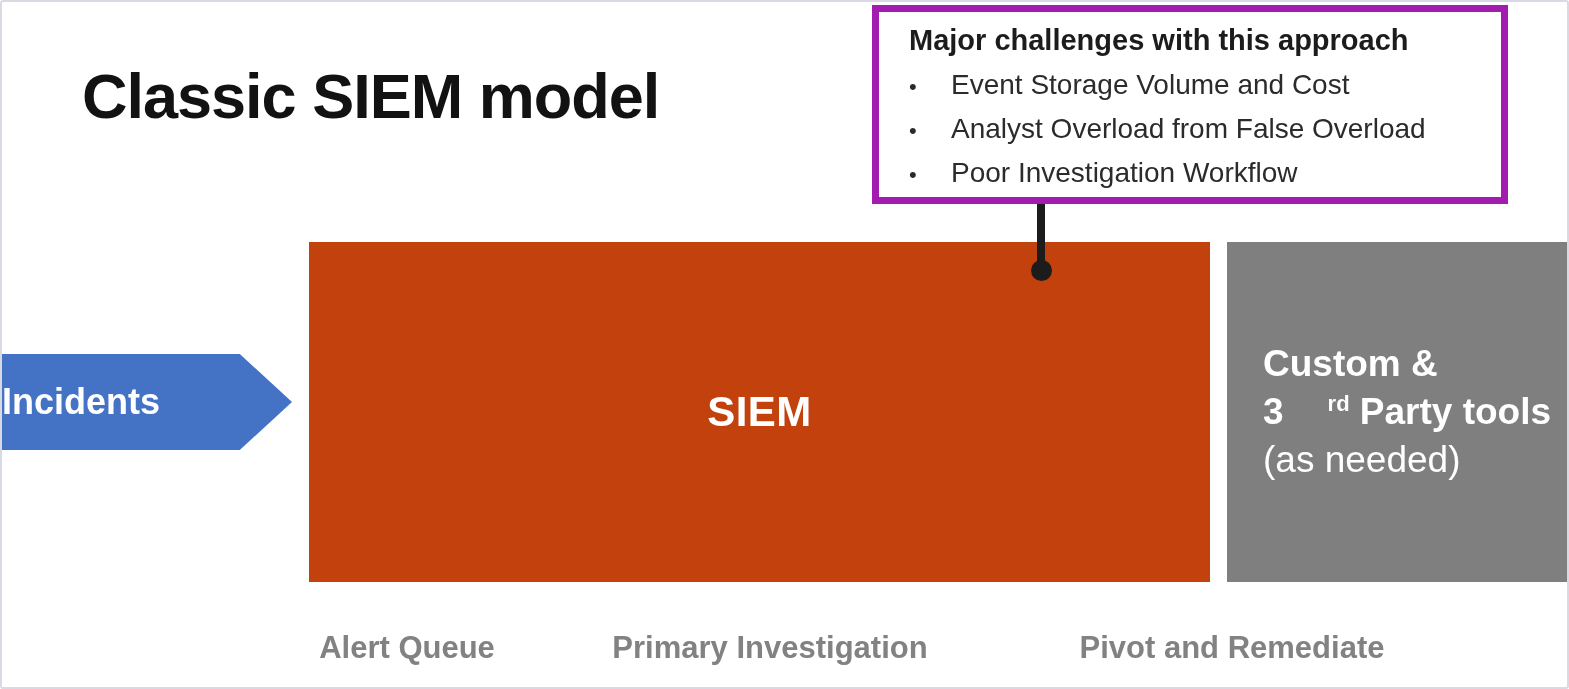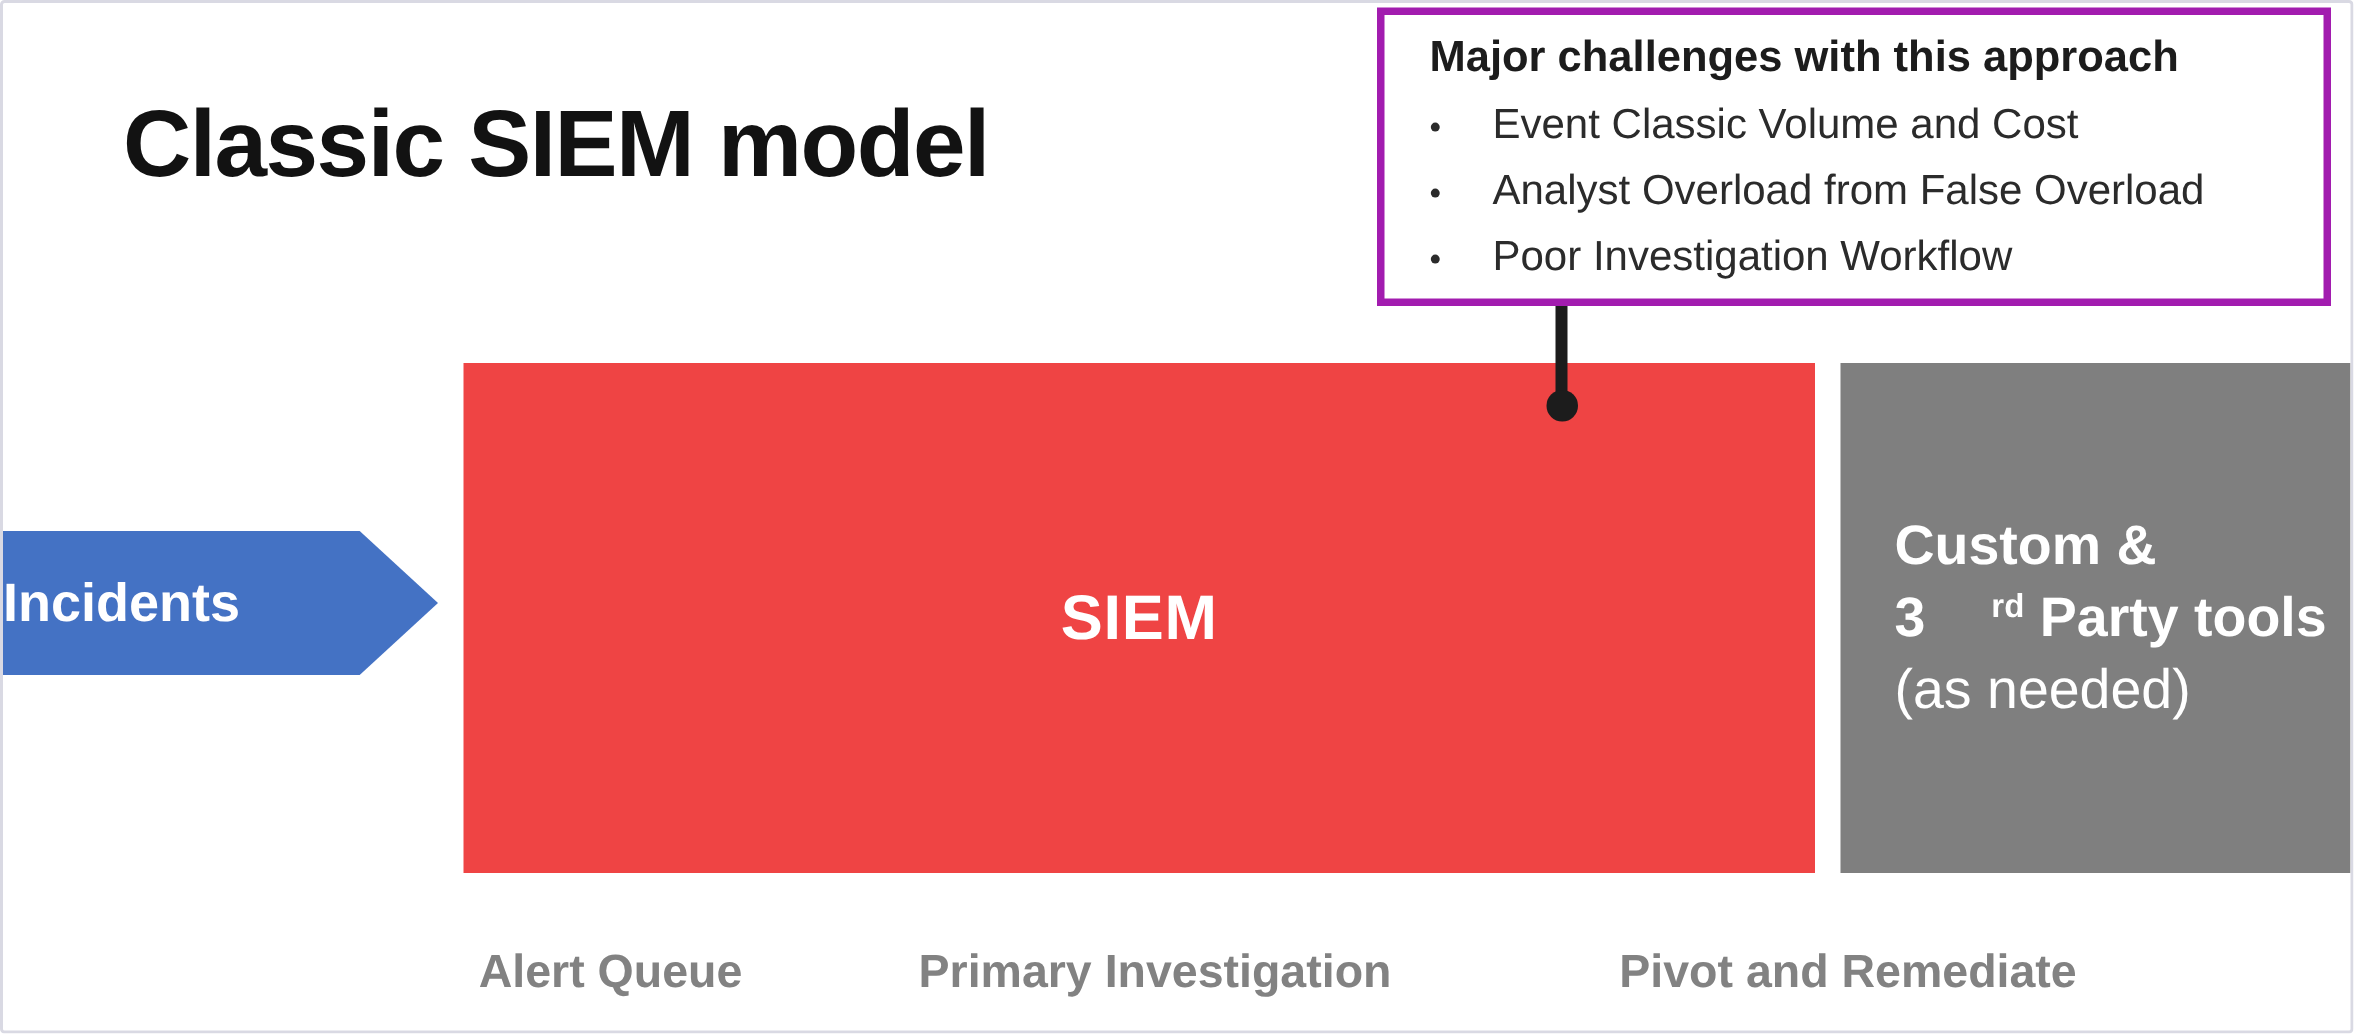--- a/index.html
+++ b/index.html
@@ -24,26 +24,26 @@
     font-size: 63px;
     font-weight: 700;
     letter-spacing: -1px;
     color: #121212;
     white-space: nowrap;
   }
 
   
   .callout {
     position: absolute;
-    left: 916px;
+    left: 870px;
     top: 3px;
     width: 636px;
     height: 199px;
     background: #ffffff;
-    border: 5px solid #a21caf;
+    border: 7px solid #a21caf;
     padding: 12px 24px 0 30px;
     z-index: 3;
   }
   .callout-title {
     font-size: 29px;
     font-weight: 700;
     color: #1c1c1c;
     margin-bottom: 10px;
     white-space: nowrap;
   }
@@ -84,21 +84,21 @@
     z-index: 2;
   }
 
   
   .siem-box {
     position: absolute;
     left: 307px;
     top: 240px;
     width: 901px;
     height: 340px;
-    background: #ef4444;
+    background: #c2410c;
     display: flex;
     align-items: center;
     justify-content: center;
     z-index: 1;
   }
   .siem-label {
     color: #ffffff;
     font-size: 42px;
     font-weight: 700;
     letter-spacing: 0.5px;
@@ -171,21 +171,21 @@
 
 <div class="slide">
 
   <h1 class="slide-title">Classic SIEM model</h1>
 
   <div class="callout">
     <div class="callout-title">Major challenges with this approach</div>
     <ul class="callout-bullets">
       <li>
         <span class="bullet-marker">•</span>
-        <span>Event Classic Volume and Cost</span>
+        <span>Event Storage Volume and Cost</span>
       </li>
       <li>
         <span class="bullet-marker">•</span>
         <span>Analyst Overload from False Overload</span>
       </li>
       <li>
         <span class="bullet-marker">•</span>
         <span>Poor Investigation Workflow</span>
       </li>
     </ul>

